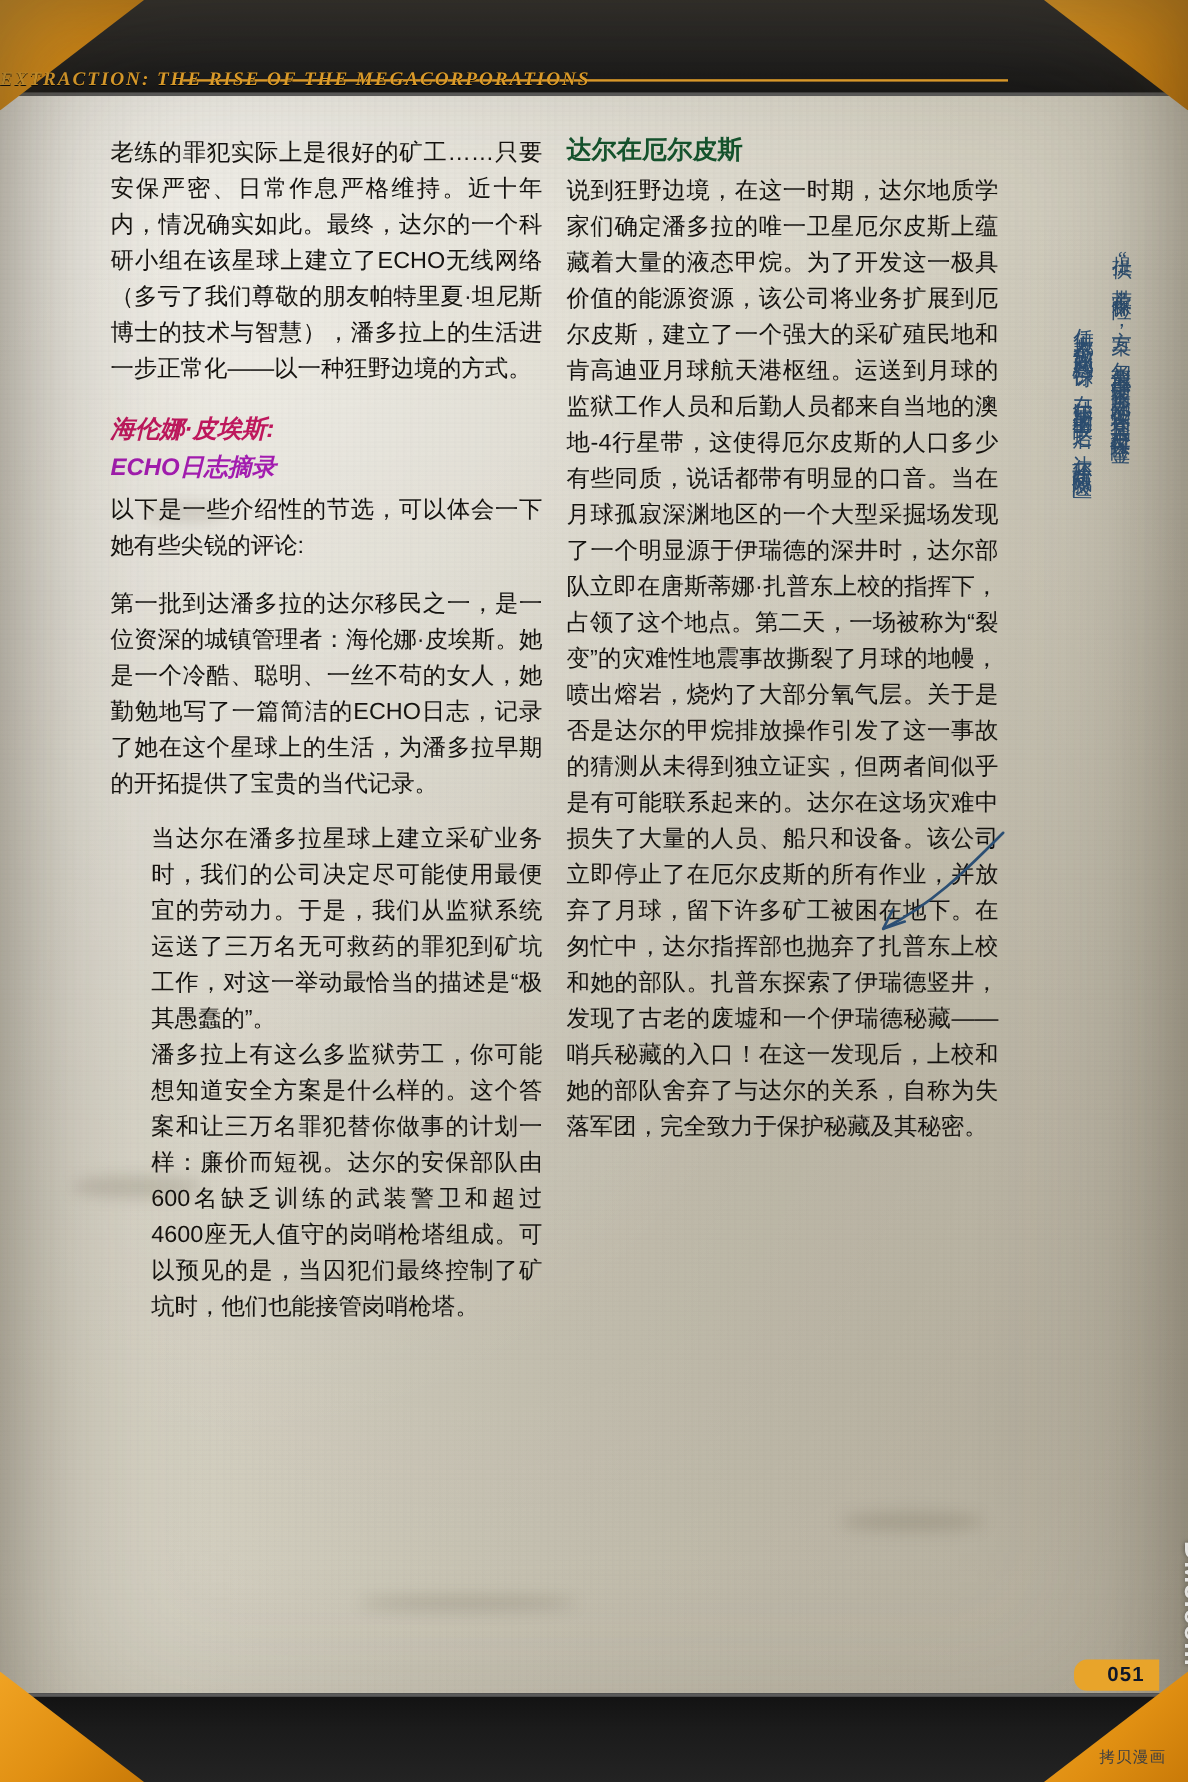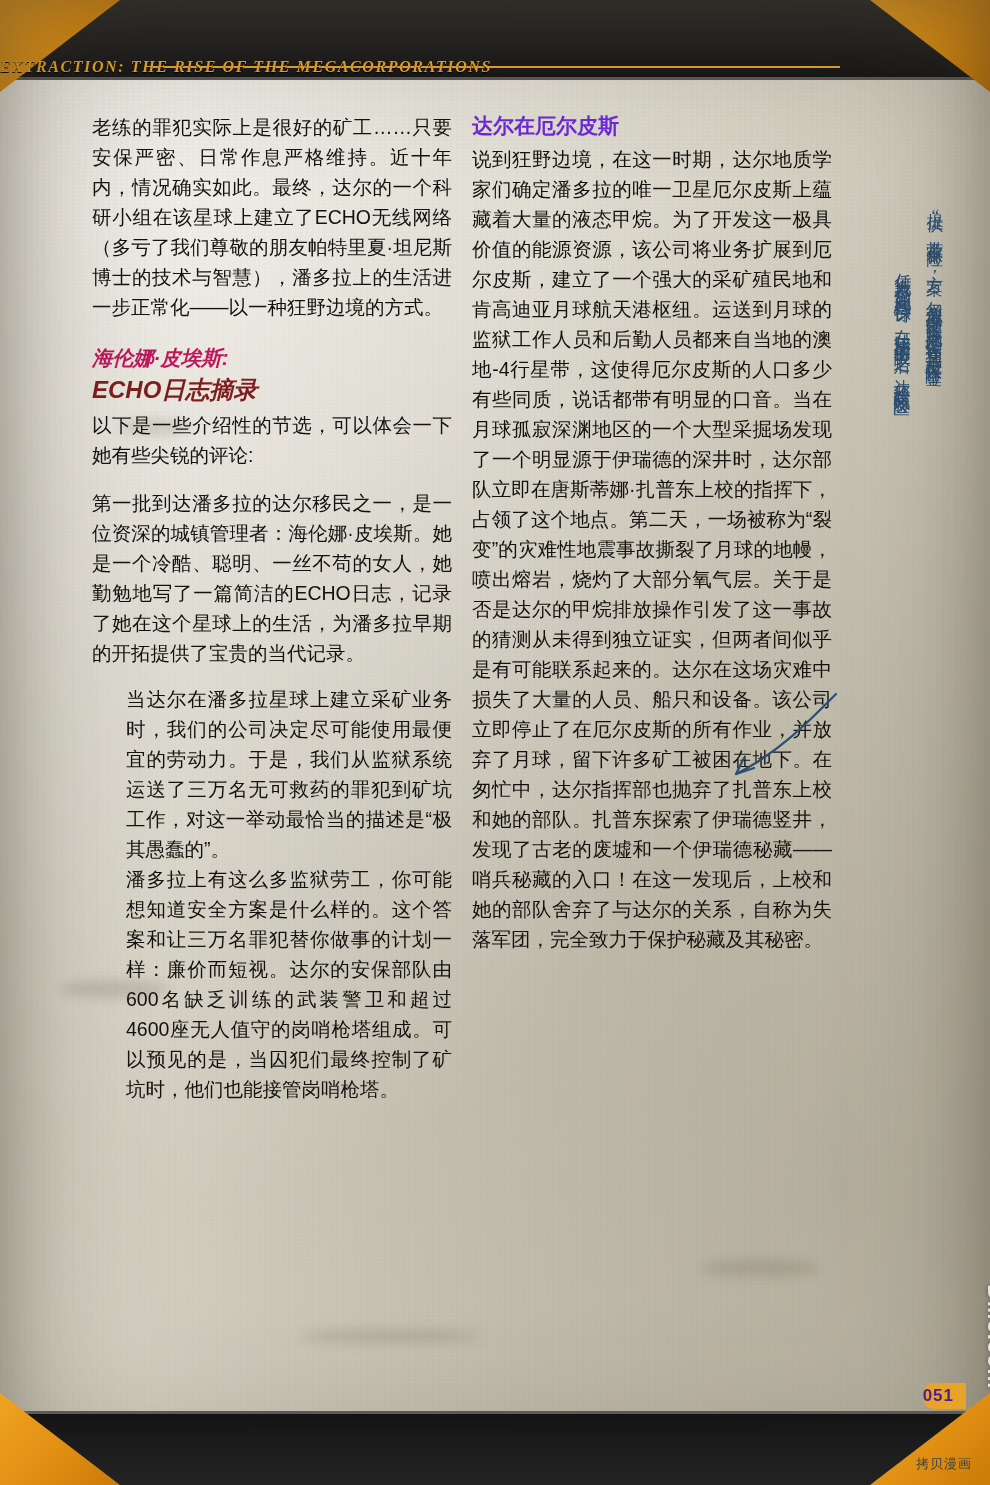--- a/index.html
+++ b/index.html
@@ -135,29 +135,29 @@
 
   .section-head {
     color: #be185d;
     font-weight: bold;
     font-style: italic;
     font-size: 20.5px;
     line-height: 28px;
     margin: 18px 0 4px 0;
   }
   .section-head-2 {
-    color: #7f1d1d;
+    color: #a21caf;
     font-weight: bold;
     font-style: italic;
-    font-size: 24px;
+    font-size: 20px;
     line-height: 28px;
     margin: 0 0 6px 0;
   }
   .head-right {
-    color: #6d28d9;
+    color: #14532d;
     font-weight: bold;
     font-size: 21px;
     line-height: 28px;
     margin: 0 0 4px 0;
     font-style: normal;
   }
 
   .indent-block {
     margin-top: 16px;
     padding-left: 34px;
@@ -195,25 +195,25 @@
     height: 110px;
     pointer-events: none;
   }
 
   
   .page-num {
     position: absolute;
     right: 24px;
     bottom: 76px;
     background: #e8a42a;
-    color: #4c1d95;
+    color: #0f172a;
     font-family: "Liberation Sans", sans-serif;
     font-weight: bold;
     font-size: 17px;
-    padding: 3px 12px 3px 0;
+    padding: 3px 12px 3px 28px;
     border-radius: 11px 0 0 11px;
     letter-spacing: 1px;
   }
 
   .watermark {
     position: absolute;
     right: 8px;
     bottom: 96px;
     color: rgba(255,255,255,0.82);
     font-family: "Liberation Sans", sans-serif;

